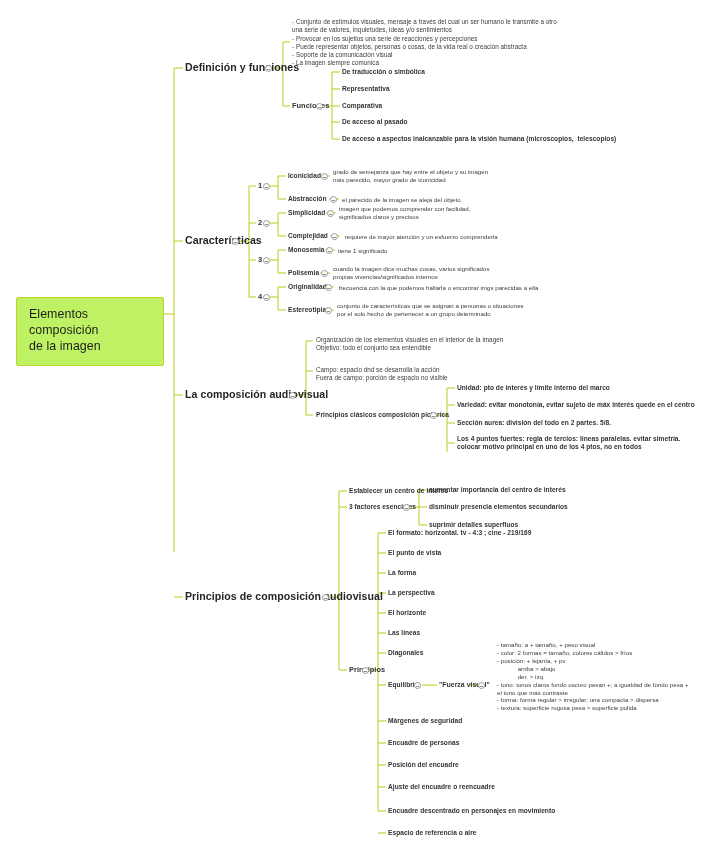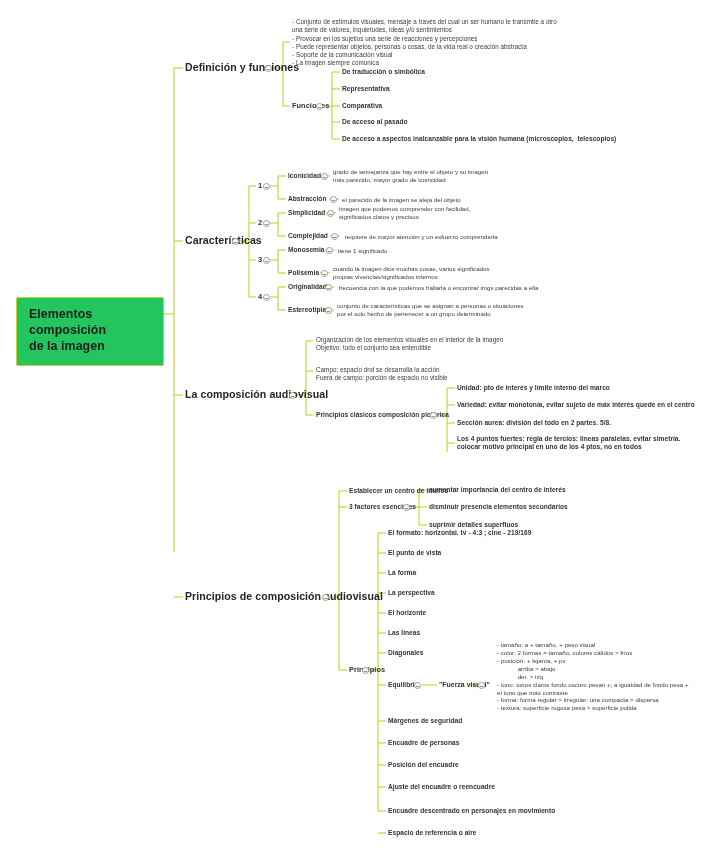--- a/index.html
+++ b/index.html
@@ -36,25 +36,25 @@
   .node {
     position: absolute;
     white-space: pre;
     line-height: 1.16;
     letter-spacing: .005em;
   }
 
   .node-root {
     box-sizing: border-box;
     border: 1px solid #c3cf2c;
-    background: #22c55e;
+    background: #bef264;
     border-radius: 2px;
     padding: 9px 11px 10px 12px;
     font-size: 12.4px;
-    font-weight: bold;
+    font-weight: normal;
     line-height: 1.28;
     color: #1d1d1d;
     white-space: pre-line;
   }
 
   .node-l1 {
     font-size: 10.6px;
     font-weight: bold;
     color: #262626;
   }

